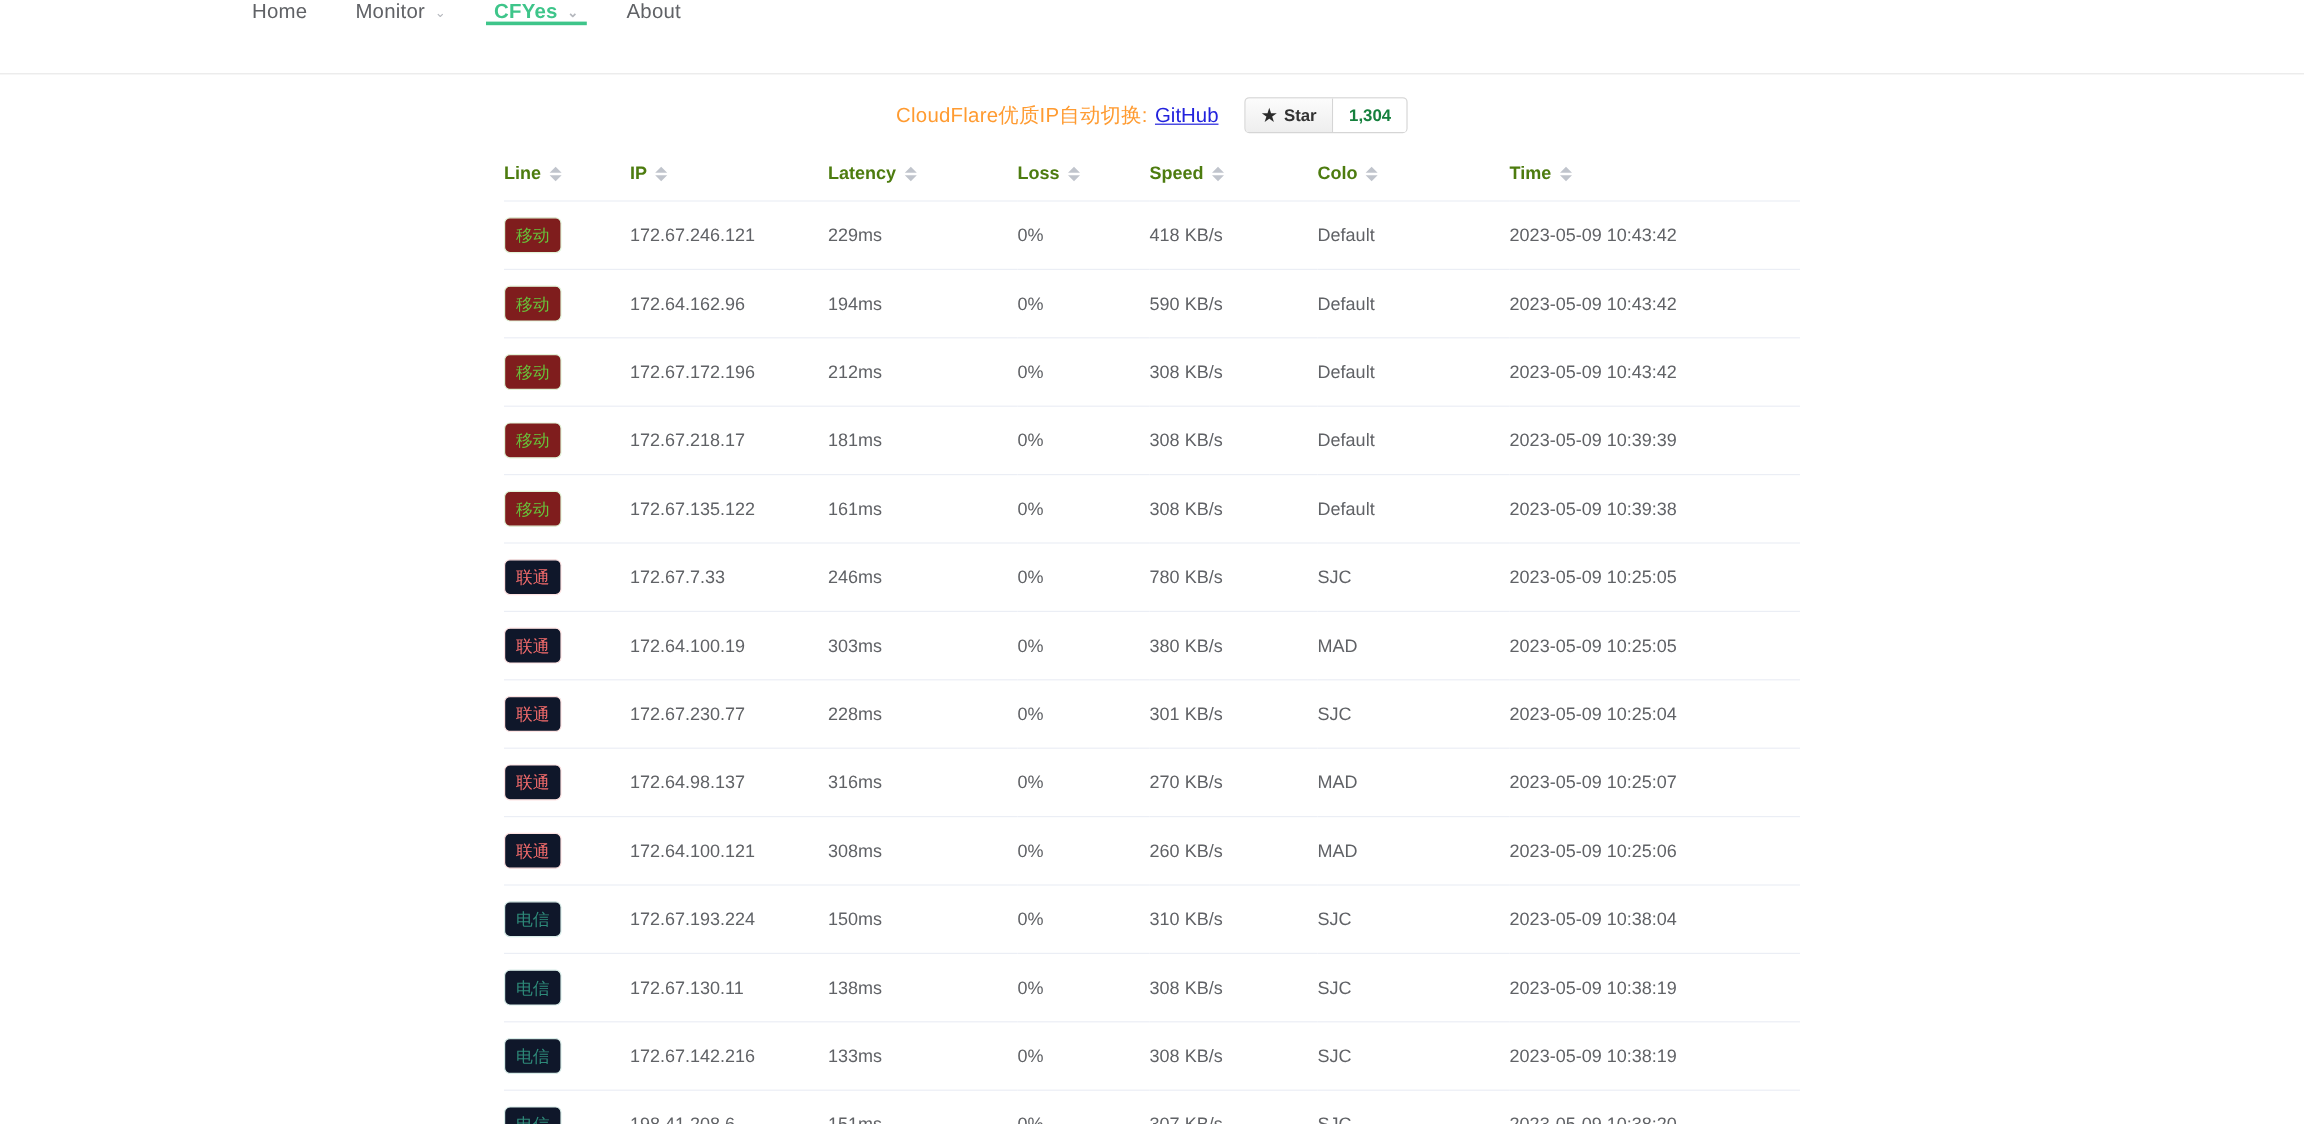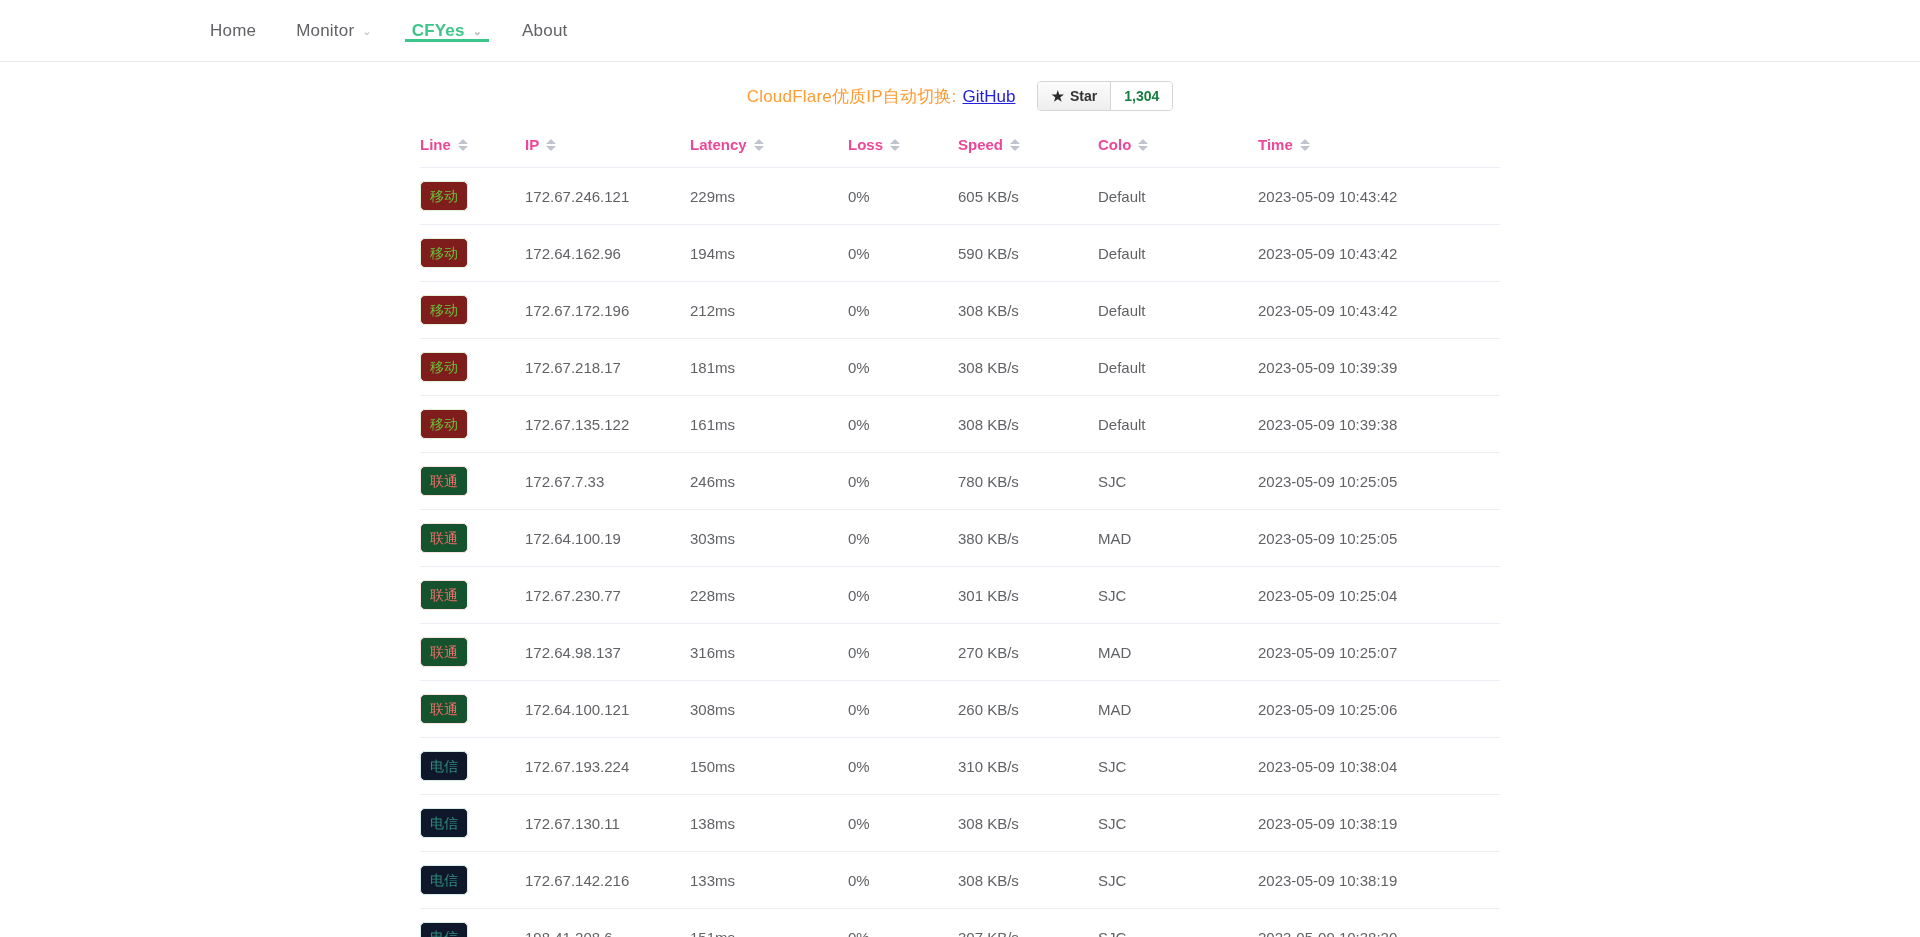--- a/index.html
+++ b/index.html
@@ -9,21 +9,21 @@
     background: #ffffff;
     font-family: "Liberation Sans", sans-serif;
     overflow: hidden;
   }
 
   
   .navbar {
     height: 62px;
     border-bottom: 1px solid #e8e8e8;
     display: flex;
-    align-items: center;
+    align-items: flex-start;
     padding-left: 190px;
     background: #ffffff;
   }
   .nav-item {
     display: flex;
     align-items: center;
     padding: 0 20px;
     font-size: 17px;
     color: #606266;
     cursor: pointer;
@@ -103,21 +103,21 @@
   
   .table-wrap {
     width: 1080px;
     margin: 6px auto 0 auto;
   }
   table.data { width: 100%; border-collapse: collapse; table-layout: fixed; }
 
   table.data thead th {
     text-align: left;
     font-size: 15px;
-    color: #ec4899;
+    color: #4d7c0f;
     font-weight: bold;
     padding: 10px 0 14px 0;
     border-bottom: 1px solid #ebeef5;
     white-space: nowrap;
   }
   .th-inner { display: inline-flex; align-items: center; gap: 7px; cursor: pointer; }
   .sorter {
     display: inline-flex;
     flex-direction: column;
     justify-content: center;
@@ -143,21 +143,21 @@
     align-items: center;
     justify-content: center;
     min-width: 46px;
     height: 30px;
     padding: 0 9px;
     border-radius: 5px;
     font-size: 14px;
     line-height: 1;
   }
   .badge.mobile  { background:#7f1d1d; border:1px solid #e1f3d8; color:#67c23a; }
-  .badge.unicom  { background:#14532d; border:1px solid #fde2e2; color:#f56c6c; }
+  .badge.unicom  { background:#0f172a; border:1px solid #fde2e2; color:#f56c6c; }
   .badge.telecom { background:#0f172a; border:1px solid #d8ece8; color:#2e8b7a; }
 
   
   col.c-line { width: 105px; }
   col.c-ip   { width: 165px; }
   col.c-lat  { width: 158px; }
   col.c-loss { width: 110px; }
   col.c-spd  { width: 140px; }
   col.c-colo { width: 160px; }
   col.c-time { width: 242px; }
@@ -272,21 +272,21 @@
           </span>
         </th>
       </tr>
     </thead>
     <tbody id="tbody">
         <tr>
           <td><span class="badge mobile">移动</span></td>
           <td>172.67.246.121</td>
           <td>229ms</td>
           <td>0%</td>
-          <td>605 KB/s</td>
+          <td>418 KB/s</td>
           <td>Default</td>
           <td>2023-05-09 10:43:42</td>
         </tr>
         <tr>
           <td><span class="badge mobile">移动</span></td>
           <td>172.64.162.96</td>
           <td>194ms</td>
           <td>0%</td>
           <td>590 KB/s</td>
           <td>Default</td>

